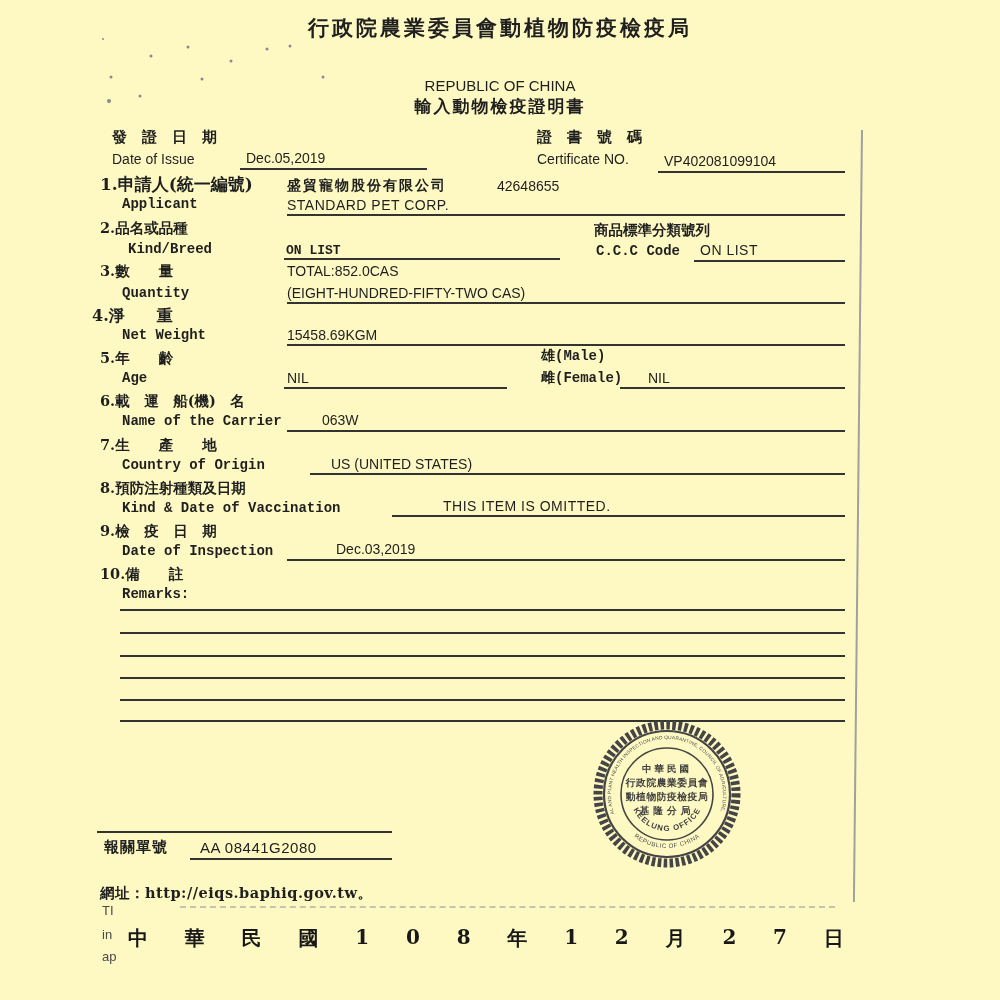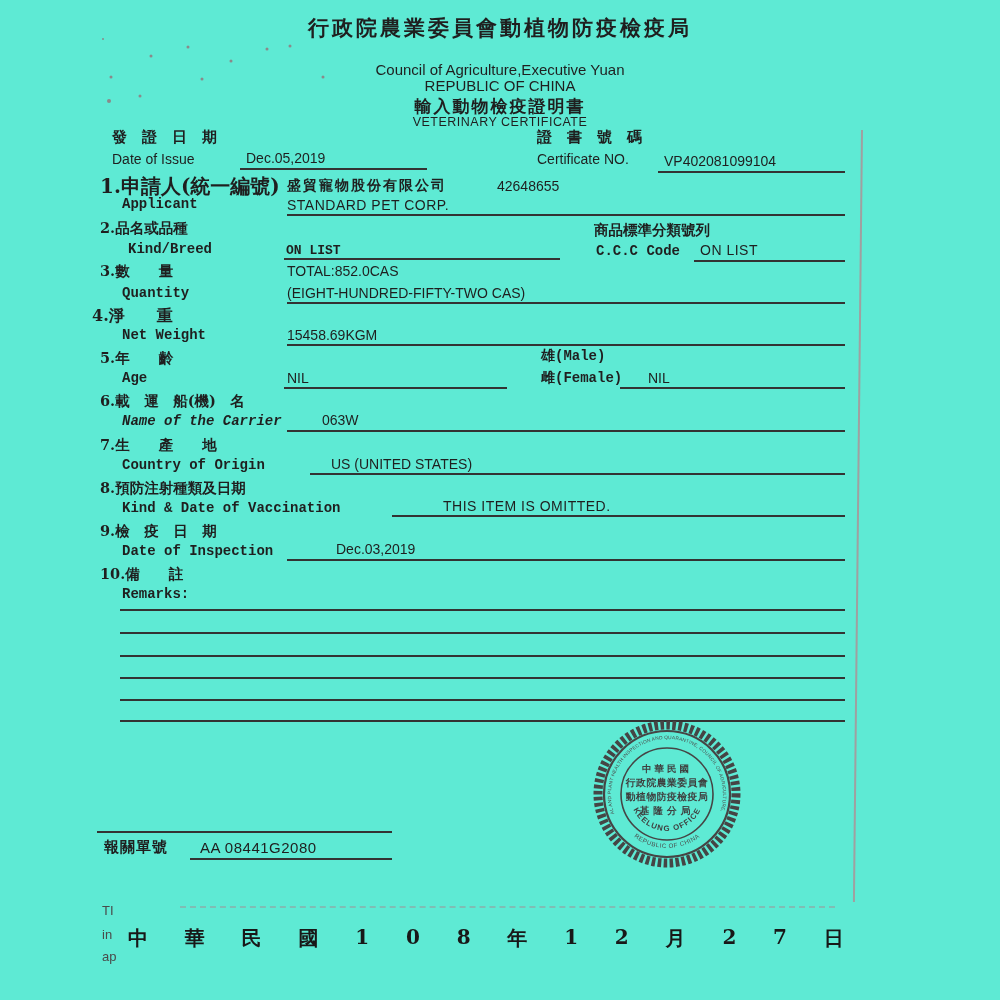--- a/index.html
+++ b/index.html
@@ -1,16 +1,16 @@
 <!DOCTYPE html>
 <html><head>
 <meta charset="utf-8">
 <style>
   html,body{margin:0;padding:0;background:#ffffff;}
-  .page{position:relative;width:1000px;height:1000px;background:#5eead4;overflow:hidden;
+  .page{position:relative;width:1000px;height:1000px;background:#fef9c3;overflow:hidden;
         font-family:"Liberation Sans","DejaVu Sans",sans-serif;color:#222;}
   .abs{position:absolute;}
   .zh{font-family:"DejaVu Serif","Liberation Serif",serif;font-weight:bold;color:#1f1f1f;}
   .mono{font-family:"Liberation Mono","DejaVu Sans Mono",monospace;font-weight:bold;color:#1f1f1f;}
   .sans{font-family:"Liberation Sans","DejaVu Sans",sans-serif;color:#1f1f1f;}
   .ctr{left:60px;width:880px;text-align:center;}
   .uline{border-bottom:2px solid #333;height:0;}
   .fs14{font-size:14px;} .fs15{font-size:15px;}
   .specks{width:2px;height:2px;border-radius:50%;background:#8a8a8a;
     box-shadow:48px 17px 0 0.5px #8a8a8a, 85px 8px 0 0.5px #8a8a8a, 99px 40px 0 0.5px #8a8a8a,
@@ -25,35 +25,33 @@
 </style>
 </head>
 <body>
 
 <div class="page">
 
   <div class="abs specks" style="left:102px;top:38px;"></div>
   <div class="abs edge-line" style="left:861px;top:130px;"></div>
 
   <div class="abs ctr zh" style="top:14px;font-size:21px;letter-spacing:3px;">行政院農業委員會動植物防疫檢疫局</div>
-  <div class="abs ctr sans" style="top:61px;font-size:15px;">Council of Agriculture,Executive Yuan</div>
   <div class="abs ctr sans" style="top:77px;font-size:15px;">REPUBLIC OF CHINA</div>
   <div class="abs ctr zh" style="top:95px;font-size:17px;letter-spacing:2px;">輸入動物檢疫證明書</div>
-  <div class="abs ctr sans" style="top:115px;font-size:12.5px;letter-spacing:0.5px;">VETERINARY CERTIFICATE</div>
 
   <div class="abs zh fs15" style="left:112px;top:128px;">發　證　日　期</div>
   <div class="abs zh fs15" style="left:537px;top:128px;">證　書　號　碼</div>
   <div class="abs sans fs14" style="left:112px;top:151px;">Date of Issue</div>
   <div class="abs sans fs14" style="left:246px;top:150px;">Dec.05,2019</div>
   <div class="abs uline" style="left:240px;top:168px;width:187px;"></div>
   <div class="abs sans fs14" style="left:537px;top:151px;">Certificate NO.</div>
   <div class="abs sans fs14" style="left:664px;top:153px;">VP402081099104</div>
   <div class="abs uline" style="left:658px;top:171px;width:187px;"></div>
 
-  <div class="abs zh" style="left:100px;top:173px;font-size:20px;">1.申請人(統一編號)</div>
+  <div class="abs zh" style="left:100px;top:173px;font-size:17px;">1.申請人(統一編號)</div>
   <div class="abs zh fs14" style="left:287px;top:177px;letter-spacing:2px;">盛貿寵物股份有限公司</div>
   <div class="abs sans fs14" style="left:497px;top:178px;">42648655</div>
   <div class="abs mono fs14" style="left:122px;top:196px;">Applicant</div>
   <div class="abs sans fs14" style="left:287px;top:197px;letter-spacing:0.5px;">STANDARD PET CORP.</div>
   <div class="abs uline" style="left:287px;top:214px;width:558px;"></div>
 
   <div class="abs zh" style="left:100px;top:219px;font-size:14.5px;">2.品名或品種</div>
   <div class="abs zh" style="left:594px;top:221px;font-size:14.5px;">商品標準分類號列</div>
   <div class="abs mono fs14" style="left:128px;top:241px;">Kind/Breed</div>
   <div class="abs mono" style="left:286px;top:243px;font-size:13px;">ON LIST</div>
@@ -76,21 +74,21 @@
   <div class="abs zh" style="left:100px;top:349px;font-size:14.5px;">5.年　　齡</div>
   <div class="abs mono fs14" style="left:541px;top:347px;">雄(Male)</div>
   <div class="abs mono fs14" style="left:122px;top:370px;">Age</div>
   <div class="abs sans fs14" style="left:287px;top:370px;">NIL</div>
   <div class="abs uline" style="left:284px;top:387px;width:223px;"></div>
   <div class="abs mono fs14" style="left:541px;top:369px;">雌(Female)</div>
   <div class="abs sans fs14" style="left:648px;top:370px;">NIL</div>
   <div class="abs uline" style="left:620px;top:387px;width:225px;"></div>
 
   <div class="abs zh" style="left:100px;top:392px;font-size:14.5px;">6.載　運　船(機)　名</div>
-  <div class="abs mono fs14" style="left:122px;top:413px;font-style:italic;">Name of the Carrier</div>
+  <div class="abs mono fs14" style="left:122px;top:413px;">Name of the Carrier</div>
   <div class="abs sans fs14" style="left:322px;top:412px;">063W</div>
   <div class="abs uline" style="left:287px;top:430px;width:558px;"></div>
 
   <div class="abs zh" style="left:100px;top:436px;font-size:14.5px;">7.生　　產　　地</div>
   <div class="abs mono fs14" style="left:122px;top:457px;">Country of Origin</div>
   <div class="abs sans fs14" style="left:331px;top:456px;">US (UNITED STATES)</div>
   <div class="abs uline" style="left:310px;top:473px;width:535px;"></div>
 
   <div class="abs zh" style="left:100px;top:479px;font-size:14.5px;">8.預防注射種類及日期</div>
   <div class="abs mono fs14" style="left:122px;top:500px;">Kind &amp; Date of Vaccination</div>
@@ -133,20 +131,21 @@
     <text text-anchor="middle" font-size="6.2" letter-spacing="0.5" fill="#4a4a4a" font-family="Liberation Sans, sans-serif">
       <textPath href="#sealBotOut" startOffset="50%">REPUBLIC OF CHINA</textPath>
     </text>
   </svg>
 
   <div class="abs uline" style="left:97px;top:831px;width:295px;border-bottom-width:2.5px;"></div>
   <div class="abs zh fs15" style="left:104px;top:838px;letter-spacing:1px;">報關單號</div>
   <div class="abs sans fs15" style="left:200px;top:839px;letter-spacing:0.5px;">AA 08441G2080</div>
   <div class="abs uline" style="left:190px;top:858px;width:202px;border-bottom-width:2.5px;"></div>
 
+  <div class="abs zh" style="left:100px;top:884px;font-size:14.5px;letter-spacing:0.5px;">網址：http://eiqs.baphiq.gov.tw。</div>
 
   <div class="abs frag" style="left:102px;top:903px;">TI</div>
   <div class="abs frag" style="left:102px;top:927px;">in</div>
   <div class="abs frag" style="left:102px;top:949px;">ap</div>
   <div class="abs dotrow" style="left:180px;top:906px;width:655px;"></div>
 
   <div class="abs rocdate" style="left:128px;top:925px;width:716px;">
     <span>中</span>
     <span>華</span>
     <span>民</span>

